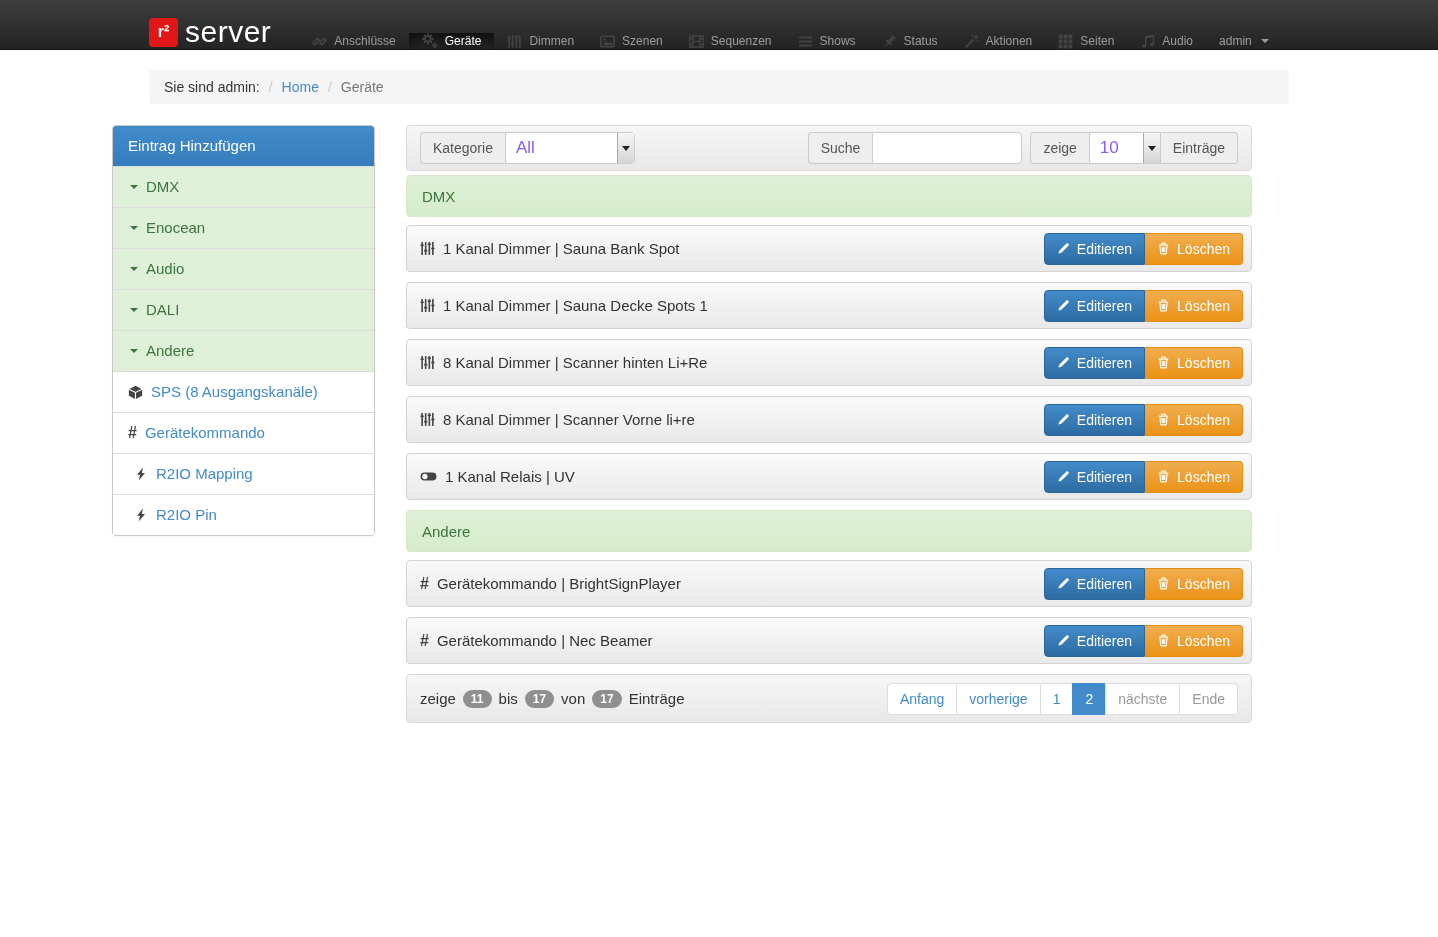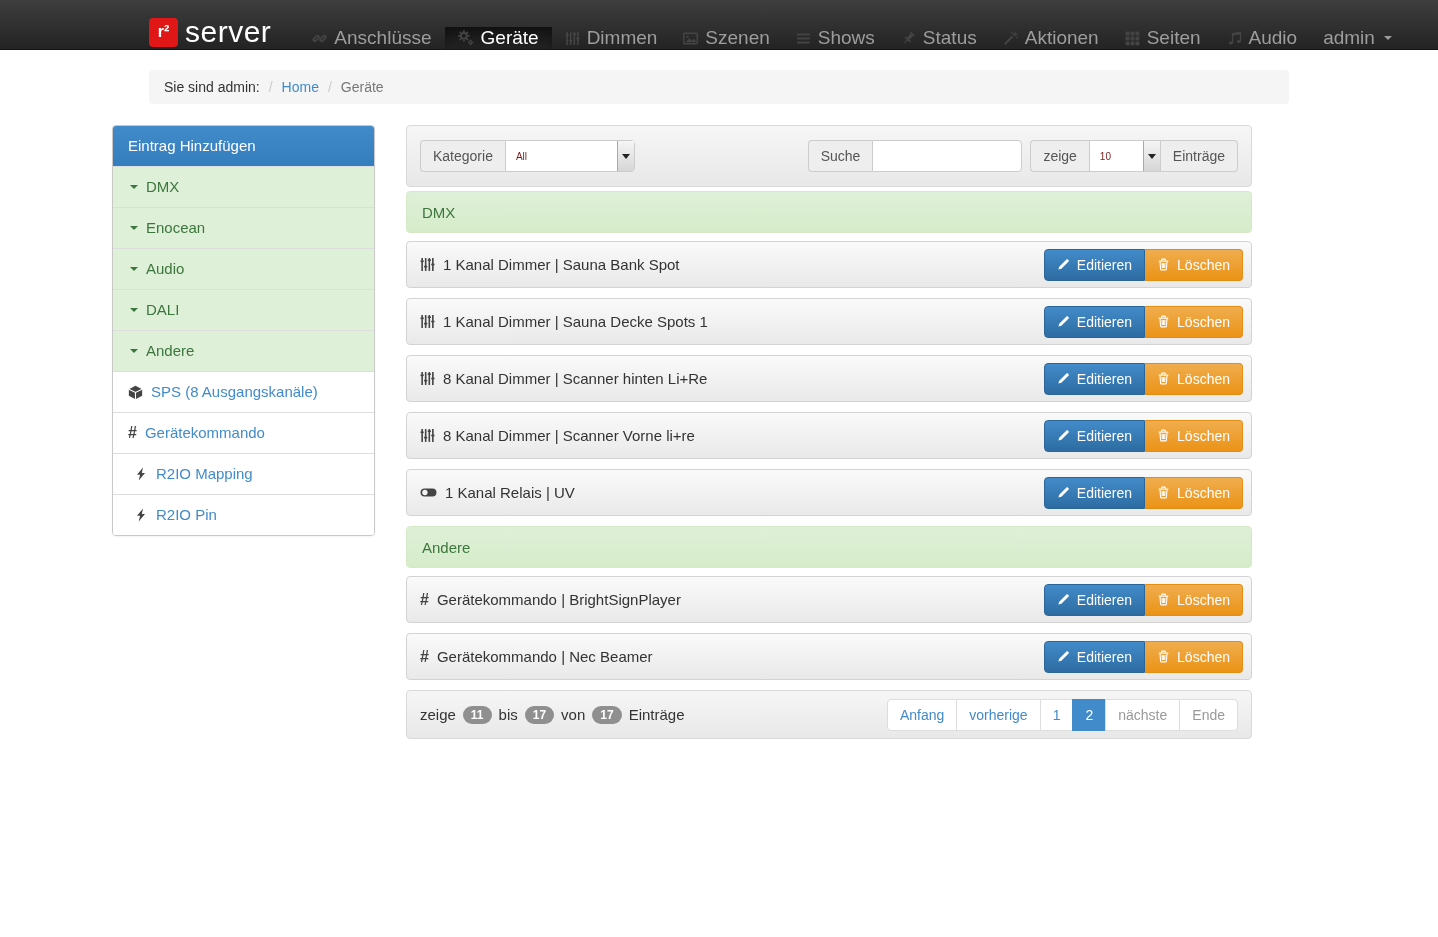--- a/index.html
+++ b/index.html
@@ -10,21 +10,21 @@
   .navbar { height:50px; background:linear-gradient(#3e3e3e,#232323);
             border-bottom:1px solid #161616; display:flex; align-items:flex-end;
             padding-left:149px; }
   .brand { display:flex; align-items:center; gap:7px; margin-right:28px; cursor:pointer; }
   .brand-logo { width:29px; height:29px; background:#e11717; color:#fff; border-radius:4px;
                 display:flex; align-items:center; justify-content:center;
                 font-size:16px; font-weight:bold; }
   .brand-name { color:#fff; font-size:30px; font-weight:400; letter-spacing:.5px; }
   .nav-items { display:flex; list-style:none; }
   .nav-item { display:flex; align-items:center; gap:7px; padding:0 13px;
-              color:#9d9d9d; font-size:19px; cursor:pointer; white-space:nowrap; }
+              color:#9d9d9d; font-size:12px; cursor:pointer; white-space:nowrap; }
   .nav-item.active { background:linear-gradient(#151515,#232323); color:#fff;
                      box-shadow:inset 0 3px 9px rgba(0,0,0,.25); }
   .nav-item svg { flex:none; }
   .caret { display:inline-block; width:0; height:0; margin-left:2px;
            border-left:4px solid transparent; border-right:4px solid transparent;
            border-top:4px solid currentColor; }
 
   
   .breadcrumb { width:1140px; margin:20px 0 21px 149px; background:#f5f5f5;
                 border-radius:4px; padding:9px 15px; font-size:14px;
@@ -47,28 +47,28 @@
   .side-item.cat { background:#dff0d8; color:#3c763d; }
   .side-item.entry { background:#fff; color:#428bca; }
   .side-item.indent { padding-left:21px; }
   .side-item svg { flex:none; }
   .hash-glyph { font-weight:bold; font-size:16px; line-height:14px; }
 
   
   .main { flex:1; }
   .bar { background:linear-gradient(#f6f6f6,#e8e8e8); border:1px solid #d9d9d9;
          border-radius:4px; display:flex; align-items:center; }
-  .filterbar { height:62px; padding:8px 13px; margin-bottom:4px; }
+  .filterbar { height:46px; padding:8px 13px; margin-bottom:4px; }
   .input-group { display:flex; align-items:stretch; height:32px; }
   .addon { background:#eee; border:1px solid #ccc; color:#555; font-size:14px;
            padding:0 12px; display:flex; align-items:center; white-space:nowrap; }
   .addon.first { border-radius:4px 0 0 4px; border-right:none; }
   .addon.last  { border-radius:0 4px 4px 0; border-left:none; }
   .selectbox { background:#fff; border:1px solid #ccc; display:flex; align-items:stretch;
-               font-size:10px; color:#7f1d1d; cursor:pointer; }
+               font-size:17px; color:#8b5cf6; cursor:pointer; }
   .selectbox .val { padding:0 10px; display:flex; align-items:center; flex:1; }
   .sel-arrow { width:17px; background:linear-gradient(#f5f5f5,#d6d6d6);
                border-left:1px solid #a9a9a9; display:flex; align-items:center;
                justify-content:center; }
   .sel-arrow::after { content:""; width:0; height:0; border-left:4px solid transparent;
                       border-right:4px solid transparent; border-top:5px solid #222; }
   .sb-kat { width:130px; border-radius:0 4px 4px 0; }
   .sb-zeige { width:72px; }
   .search-input { width:150px; border:1px solid #ccc; border-radius:0 4px 4px 0;
                   padding:0 10px; font-size:14px; color:#333; outline:none;
@@ -171,20 +171,37 @@
     </li>
     <li class="nav-item">
       <span class="row-icon">
           <svg viewBox="0 0 14 14" width="15" height="15">
             <rect x="0.7" y="2" width="12.6" height="10" rx="1" fill="none" stroke="currentColor" stroke-width="1.4"></rect>
             <circle cx="4.2" cy="5.3" r="1.1" fill="currentColor"></circle>
             <path d="M2.2 10.4 L5.8 6.8 L8.2 9.2 L10.1 7.3 L11.9 9.1 V10.4 Z" fill="currentColor"></path>
           </svg>
         </span>
       <span>Szenen</span>
+    </li>
+    <li class="nav-item">
+      <span class="row-icon">
+          <svg viewBox="0 0 14 14" width="15" height="15">
+            <g fill="none" stroke="currentColor" stroke-width="1.3">
+              <rect x="0.8" y="1.8" width="12.4" height="10.4"></rect>
+              <line x1="3.6" y1="1.8" x2="3.6" y2="12.2"></line>
+              <line x1="10.4" y1="1.8" x2="10.4" y2="12.2"></line>
+              <line x1="3.6" y1="7" x2="10.4" y2="7"></line>
+              <line x1="0.8" y1="4.4" x2="3.6" y2="4.4"></line>
+              <line x1="0.8" y1="9.6" x2="3.6" y2="9.6"></line>
+              <line x1="10.4" y1="4.4" x2="13.2" y2="4.4"></line>
+              <line x1="10.4" y1="9.6" x2="13.2" y2="9.6"></line>
+            </g>
+          </svg>
+        </span>
+      <span>Sequenzen</span>
     </li>
     <li class="nav-item">
       <span class="row-icon">
           <svg viewBox="0 0 14 14" width="15" height="15">
             <g stroke="currentColor" stroke-width="1.8">
               <line x1="1" y1="3.2" x2="13" y2="3.2"></line>
               <line x1="1" y1="7" x2="13" y2="7"></line>
               <line x1="1" y1="10.8" x2="13" y2="10.8"></line>
             </g>
           </svg>

